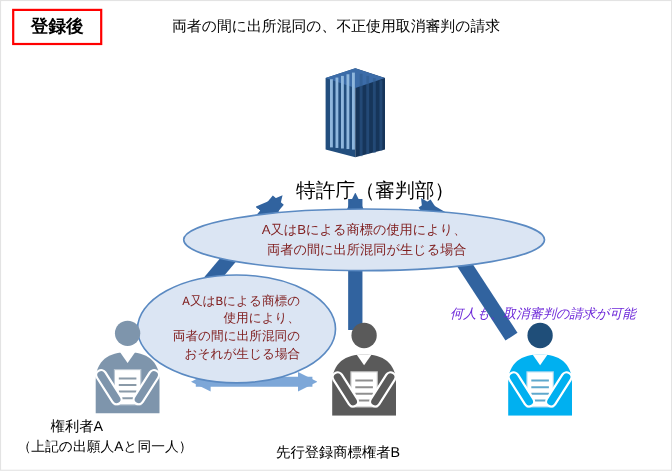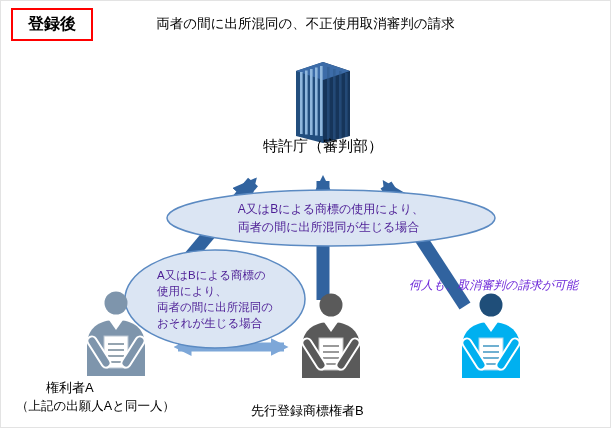--- a/index.html
+++ b/index.html
@@ -25,38 +25,38 @@
     color:#000;
     background:#fff;
   }
   .diagram-title {
     left:0; right:0; top:14px;
     text-align:center;
     font-size:13.5px;
     color:#000;
   }
   .office-label {
-    left:232px; top:136px; width:180px;
-    text-align:center;
-    font-size:15px;
+    left:232px; top:160px; width:180px;
+    text-align:right;
+    font-size:18px;
     color:#000;
   }
   .ellipse-text {
     display:flex; align-items:center; justify-content:center;
-    text-align:left;
+    text-align:right;
     white-space:pre-line;
-    color:#4c1d95;
+    color:#7f1d1d;
   }
   .ellipse-text.large {
     left:170px; top:192px; width:320px; height:50px;
     font-size:12px; line-height:1.5;
   }
   .ellipse-text.small {
     left:124px; top:260px; width:180px; height:76px;
-    font-size:11.5px; line-height:1.4;
+    font-size:11.5px; line-height:1.4;font-family:Liberation Mono, monospace;
   }
   .anyone-note {
     left:385px; top:276px; width:215px;
     text-align:center;
     font-size:12px;
     color:#6d28d9;
     font-style:italic;
   }
   .mutual-note {
     left:160px; top:355px; width:130px;

